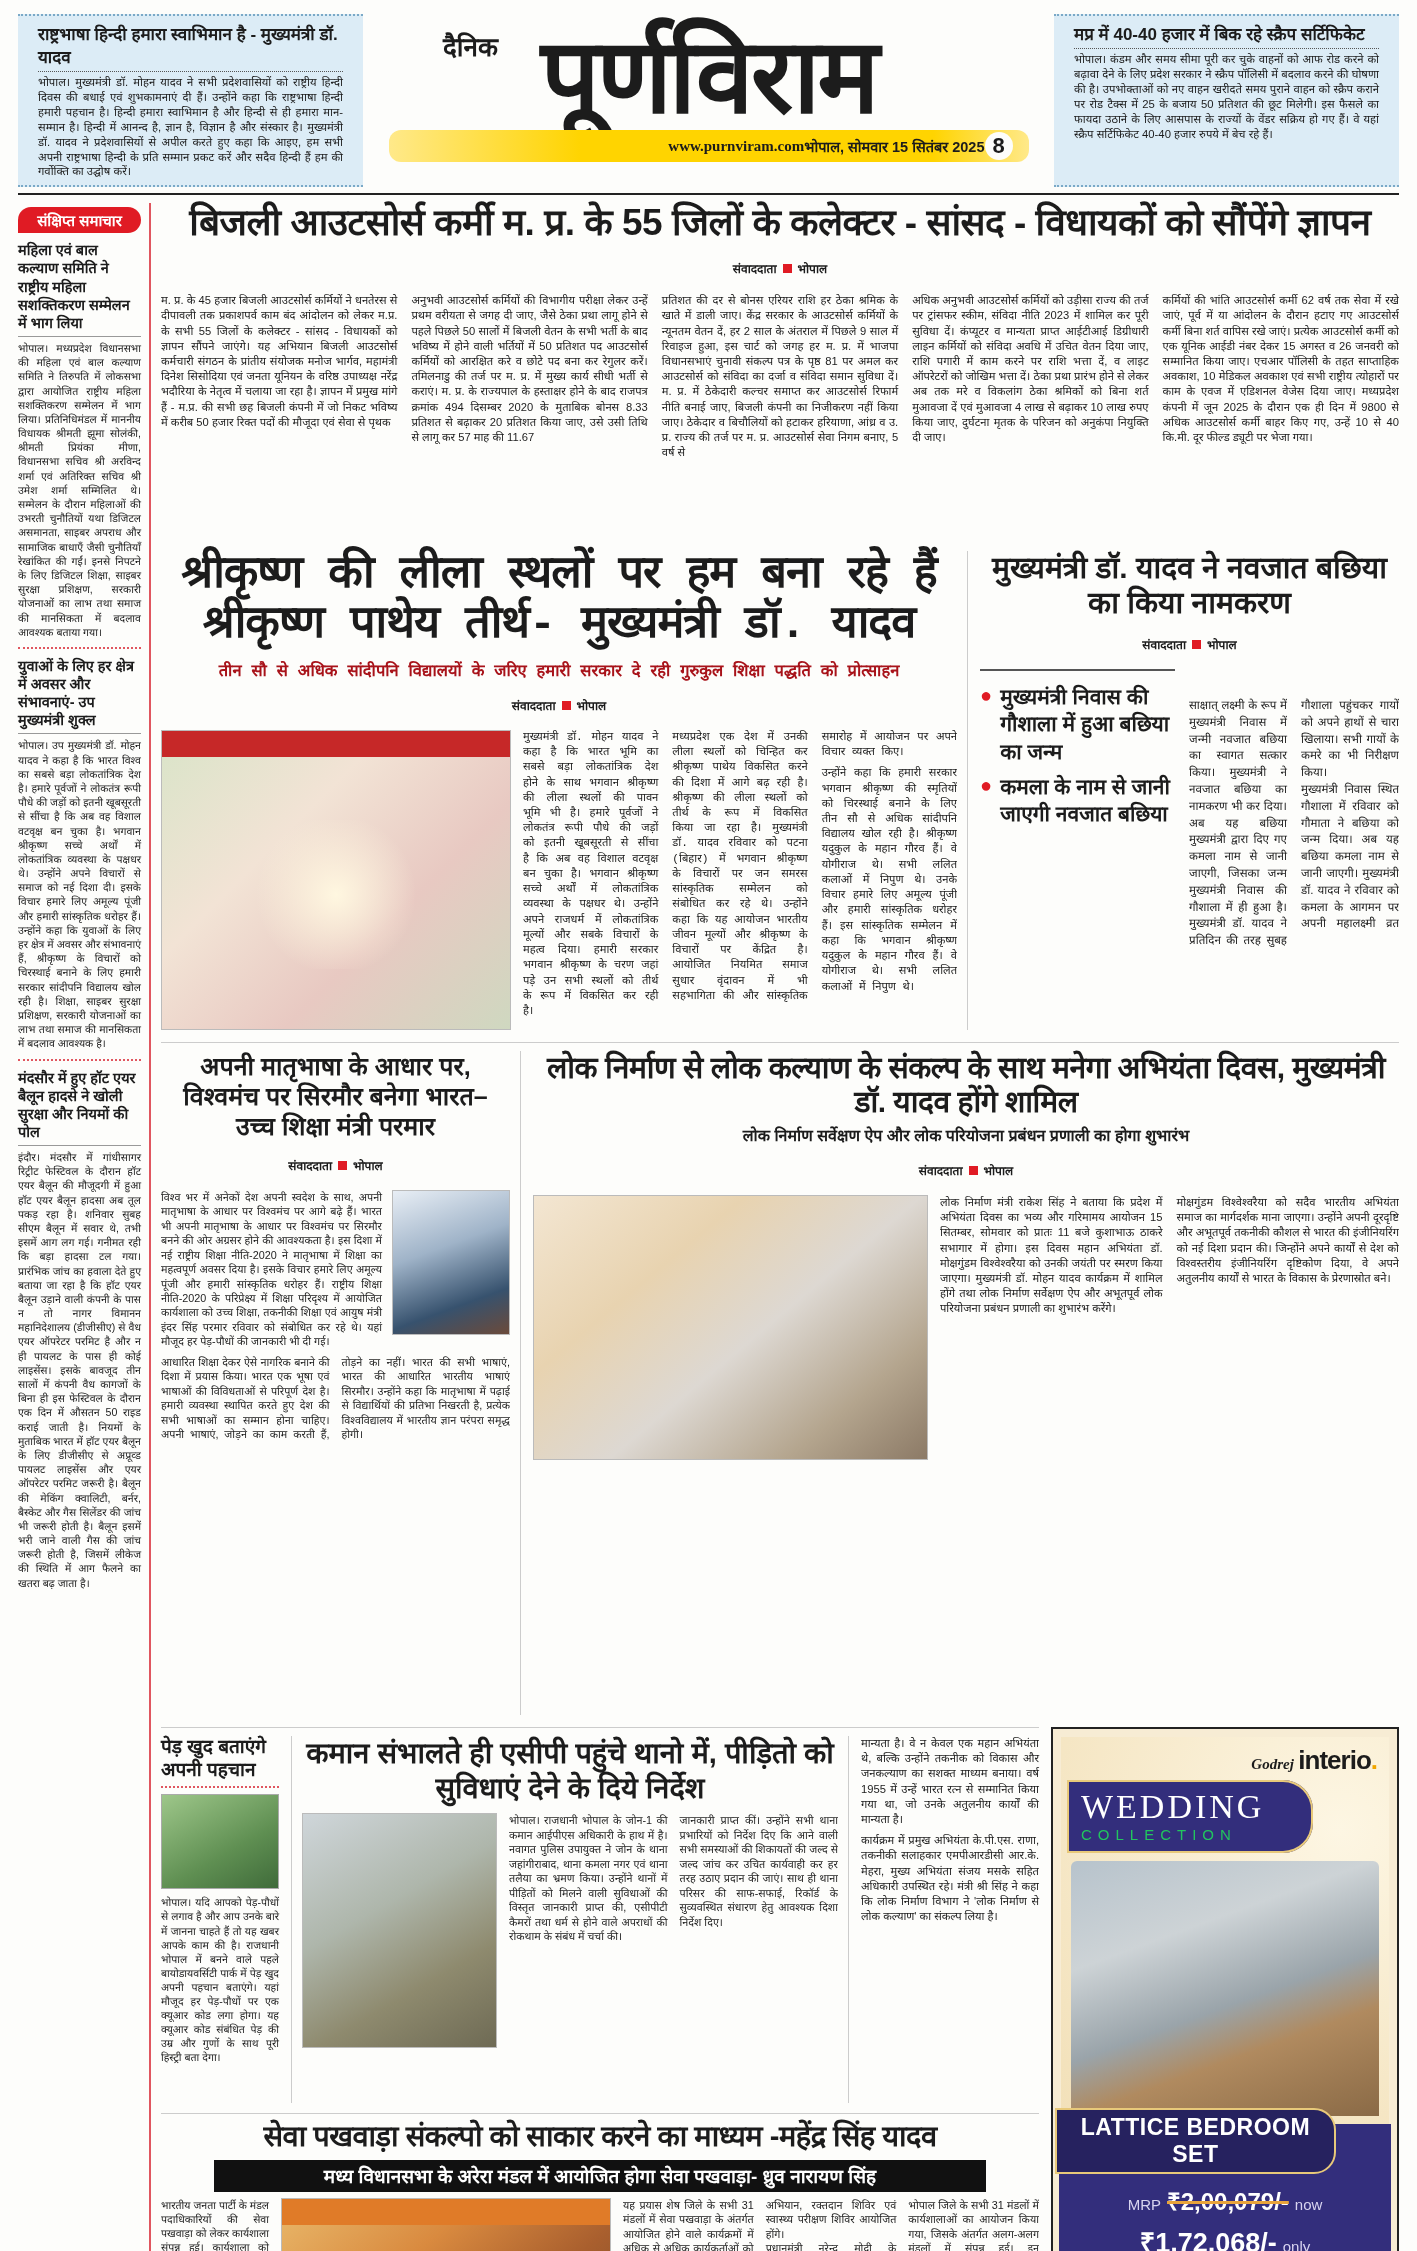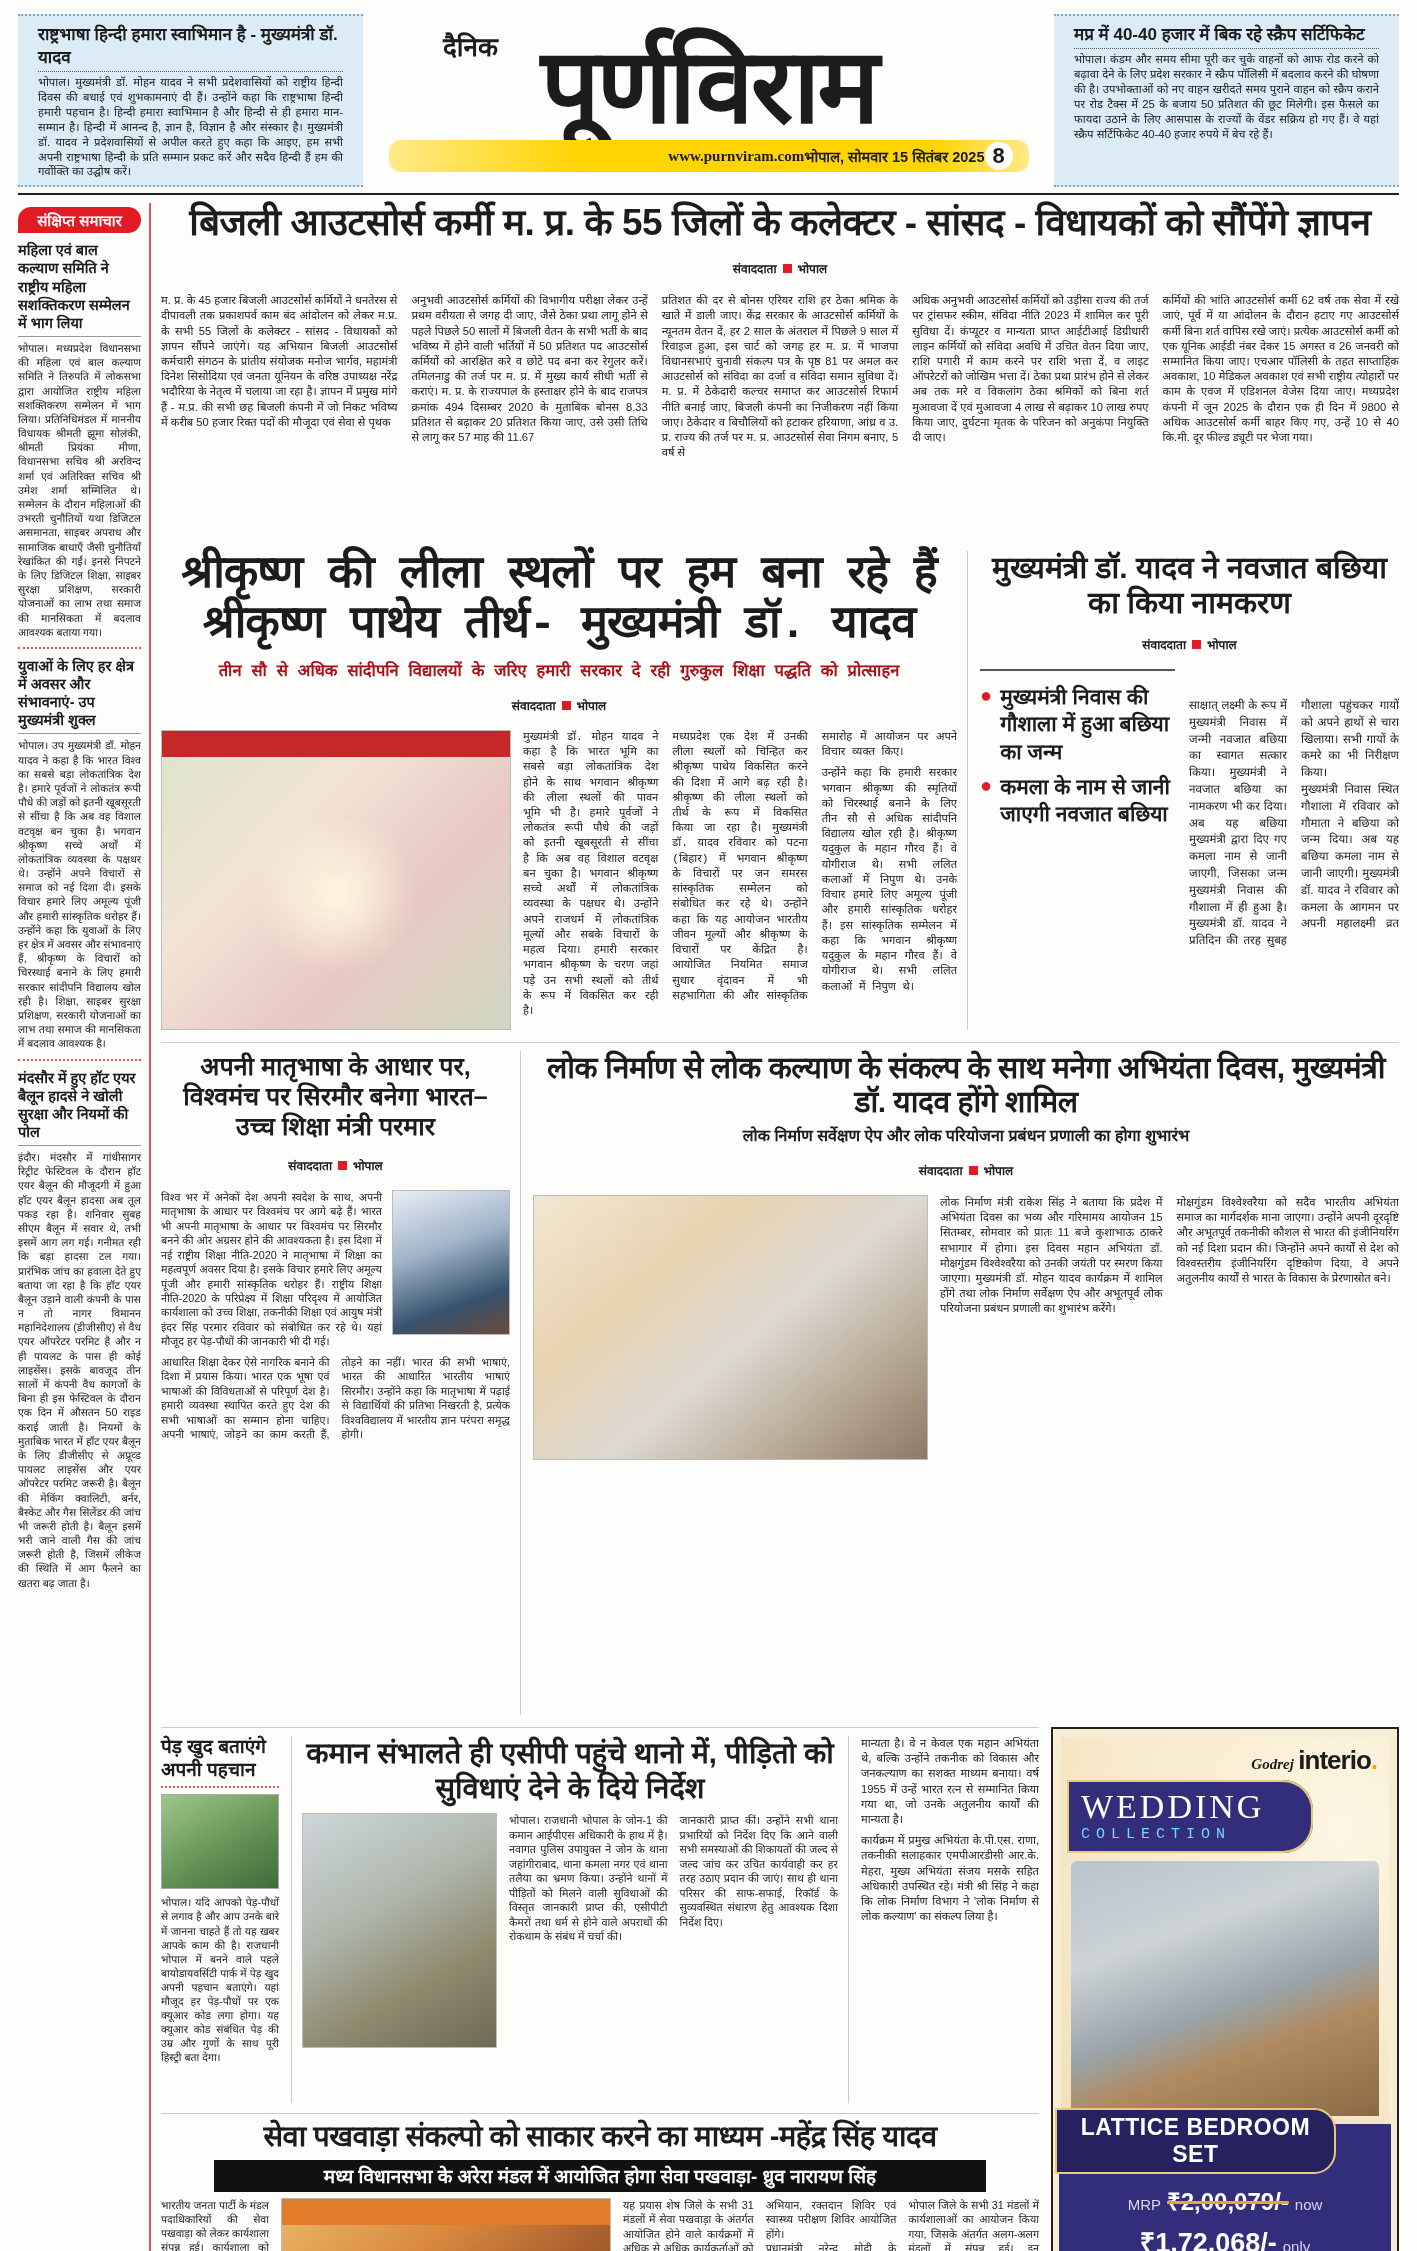--- a/index.html
+++ b/index.html
@@ -9,21 +9,21 @@
           padding:14px 18px 6px 18px; position:relative; overflow:hidden; }
 
   
   .top-row { display:flex; gap:10px; align-items:stretch; }
   .ear { width:345px; background:#dcecf6; border-top:2px dotted #7aa9c7; border-bottom:2px dotted #7aa9c7;
          padding:6px 20px; }
   .ear h3 { font-size:17px; font-weight:800; border-bottom:1px dotted #555; padding-bottom:3px; margin-bottom:3px; }
   .ear p { font-size:11.3px; line-height:1.32; text-align:justify; }
   .masthead { flex:1; display:flex; flex-direction:column; align-items:center; position:relative; }
   .daily { position:absolute; left:70px; top:14px; font-size:26px; font-weight:800; }
-  .title { font-size:104px; font-weight:800; letter-spacing:-3px; line-height:1.0; margin-top:20px;
+  .title { font-size:104px; font-weight:800; letter-spacing:-3px; line-height:1.0; margin-top:10px;
            font-family:"Liberation Sans", sans-serif;text-align:right; }
   .datestrip { margin-top:2px; width:640px; background:linear-gradient(90deg,#ffe98a,#ffd400 30%,#ffd400 85%,#ffe98a);
                border-radius:12px; display:flex; align-items:center; justify-content:flex-end;
                padding:2px 16px; }
   .datestrip .web { font-family:"Liberation Serif", serif; font-weight:700; font-size:15px; }
   .datestrip .date { font-weight:800; font-size:14.5px; }
   .datestrip .pageno { font-size:22px; font-weight:700; background:#fdfdfb; border-radius:50%; width:28px; height:28px;
                        display:flex; align-items:center; justify-content:center; }
   .main-rule { border-top:2.5px solid #222; margin:6px 0 8px 0; }
 
@@ -115,21 +115,21 @@
   .ad-col { width:348px; flex:none; }
   .ad { border:2px solid #222; background:#f7ecd4; padding:8px; position:relative; }
   .ad-inner { background:radial-gradient(circle at 85% 15%, #fdf6e3 0%, #f3e2bc 60%, #eed9ae 100%); padding:6px; }
   .ad-brand { text-align:right; padding:2px 6px 4px 2px; }
   .ad-brand .script { font-family:"Liberation Serif", serif; font-style:italic; font-weight:700; font-size:15px; }
   .ad-brand .bold { font-weight:800; font-size:26px; letter-spacing:-1px; }
   .ad-brand .bold i { color:#f0a500; font-style:normal; }
   .ribbon { background:#332e7c; color:#fff; width:78%; padding:8px 10px 10px 14px; border-radius:0 30px 30px 0;
             box-shadow:0 0 0 2px #e8c97a inset; }
   .ribbon .w1 { font-family:"Liberation Serif", serif; font-size:34px; letter-spacing:3px; }
-  .ribbon .w2 { font-family:Liberation Mono, monospace; font-size:15px; letter-spacing:6px; color:#7dd3fc; }
+  .ribbon .w2 { font-family:Liberation Sans, sans-serif; font-size:15px; letter-spacing:6px; color:#22c55e; }
   .ad-photo { height:255px; margin:8px 4px; background:
       linear-gradient(160deg,#b7c3cc 0%,#cdd3d6 30%,#9aa4aa 55%,#b08a5f 70%,#8a6a46 100%); border-radius:6px 6px 0 0; }
   .ad-navy { background:#332e7c; color:#fff; padding:10px 10px 12px 10px; margin:0 -8px -8px -8px; }
   .ad-product { background:#26225f; border:2px solid #e8c97a; border-radius:0 22px 22px 0; text-align:center;
                 font-weight:800; font-size:23px; letter-spacing:0.5px; padding:4px 6px; width:90%; margin:-26px 0 10px -14px;
                 position:relative; }
   .ad-price { font-size:14px; display:flex; align-items:baseline; gap:6px; flex-wrap:wrap; justify-content:center; }
   .ad-price .old { text-decoration:line-through; text-decoration-color:#e8a43c; text-decoration-thickness:3px;
                    font-weight:800; font-size:24px; }
   .ad-price .small { font-size:15px; color:#d8d4f0; }

